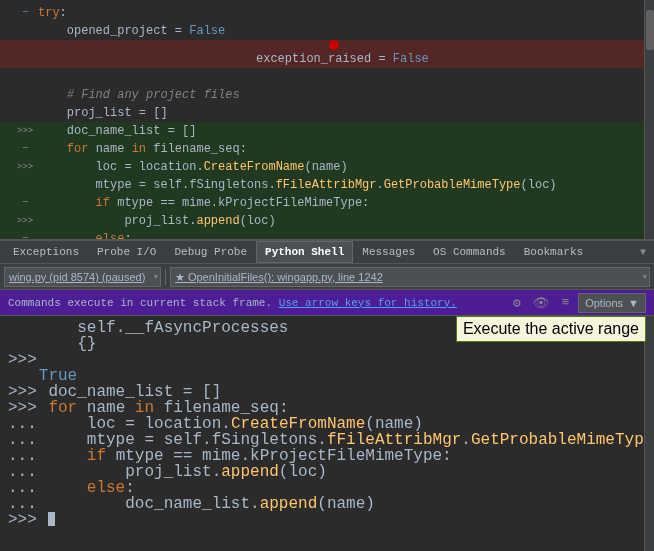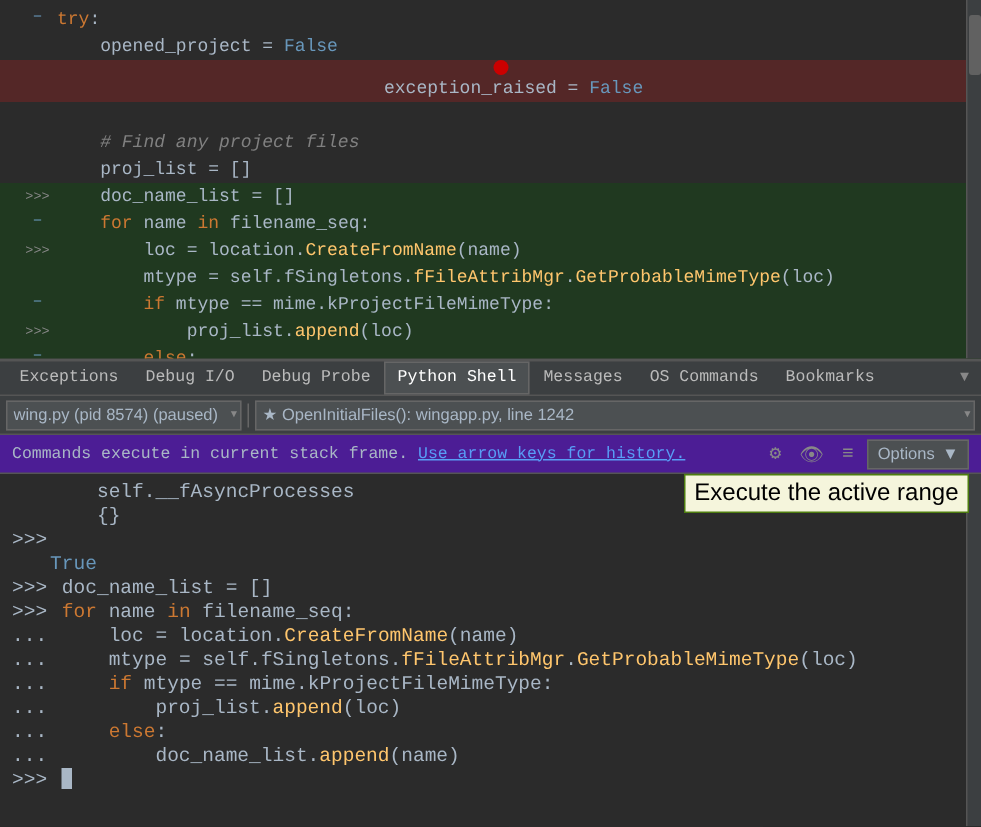--- a/index.html
+++ b/index.html
@@ -130,20 +130,21 @@
       white-space: nowrap;
       height: 22px;
       display: flex;
       align-items: center;
     }
 
     .tab.active {
       background: #4c5052;
       border-color: #666;
       color: #ffffff;
+      font-weight: bold;
     }
 
     .tab-dropdown {
       margin-left: auto;
       color: #888;
       font-size: 10px;
       cursor: pointer;
       padding: 0 4px;
     }
 
@@ -163,20 +164,21 @@
       border: 1px solid #666;
       color: #a9b7c6;
       font-size: 11px;
       height: 20px;
       padding: 0 4px;
       cursor: pointer;
       appearance: none;
       -webkit-appearance: none;
       padding-right: 14px;
       position: relative;
+      text-decoration: underline;
     }
 
     .select-wrapper {
       position: relative;
       display: inline-flex;
       align-items: center;
     }
 
     .select-wrapper::after {
       content: '▼';
@@ -261,21 +263,21 @@
       font-family: sans-serif;
     }
 
     
     .shell-area {
       background: #2b2b2b;
       flex: 1;
       overflow: hidden;
       padding: 4px 8px;
       color: #a9b7c6;
-      font-size: 13px;
+      font-size: 16px;
       height: calc(551px - 240px - 24px - 26px - 26px);
       position: relative;
     }
 
     .shell-line {
       display: flex;
       align-items: flex-start;
       min-height: 16px;
       line-height: 16px;
       white-space: pre;
@@ -405,21 +407,21 @@
   <div class="scrollbar-v">
     <div class="scrollbar-thumb"></div>
   </div>
 </div>
 
 <div class="tab-bar">
   <div class="tab">
     <span>Exceptions</span>
   </div>
   <div class="tab">
-    <span>Debug I/O</span>
+    <span>Probe I/O</span>
   </div>
   <div class="tab">
     <span>Debug Probe</span>
   </div>
   <div class="tab active">
     <span>Python Shell</span>
   </div>
   <div class="tab">
     <span>Messages</span>
   </div>

